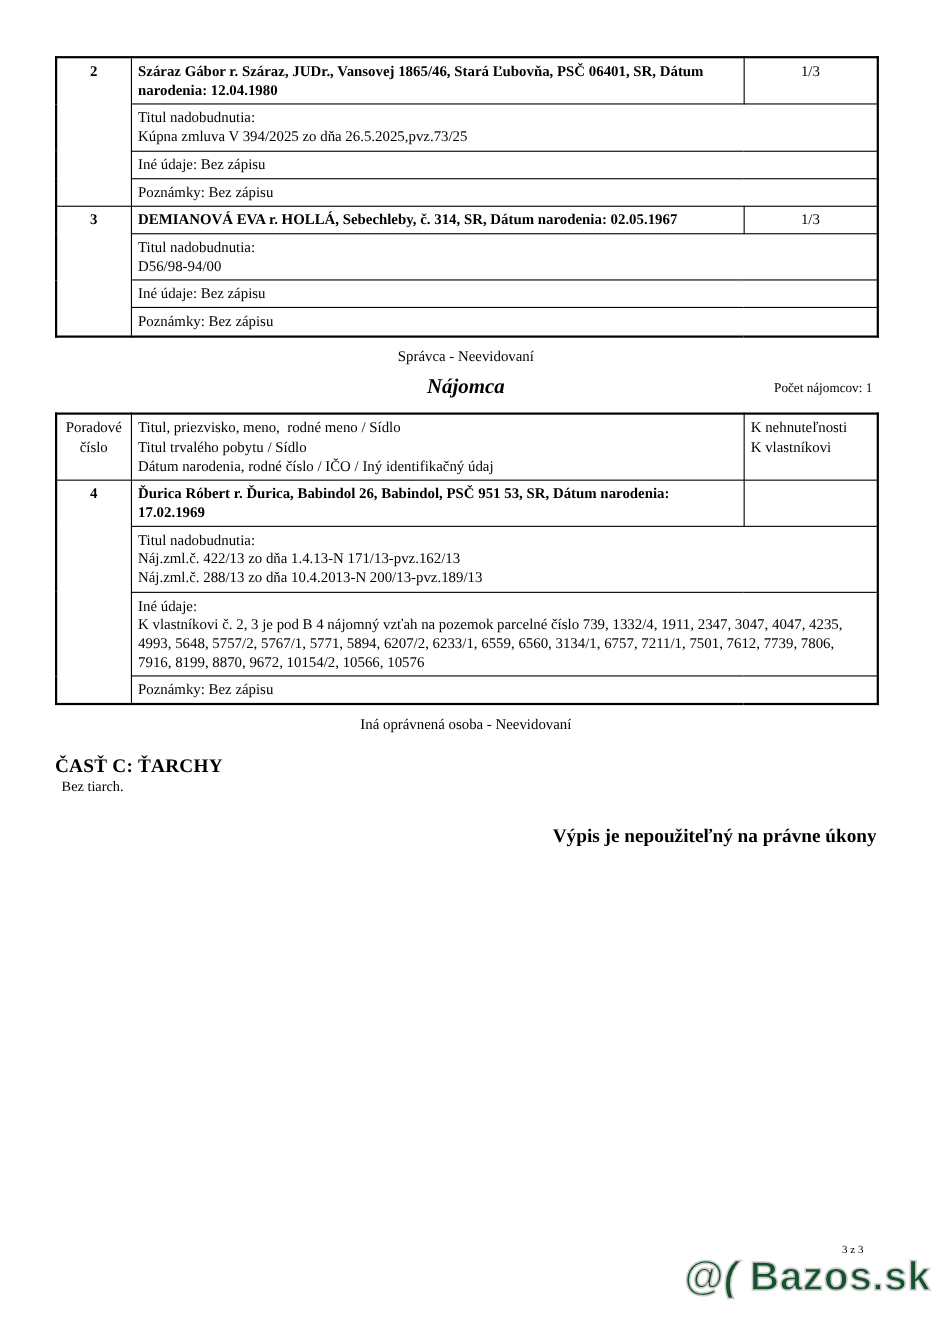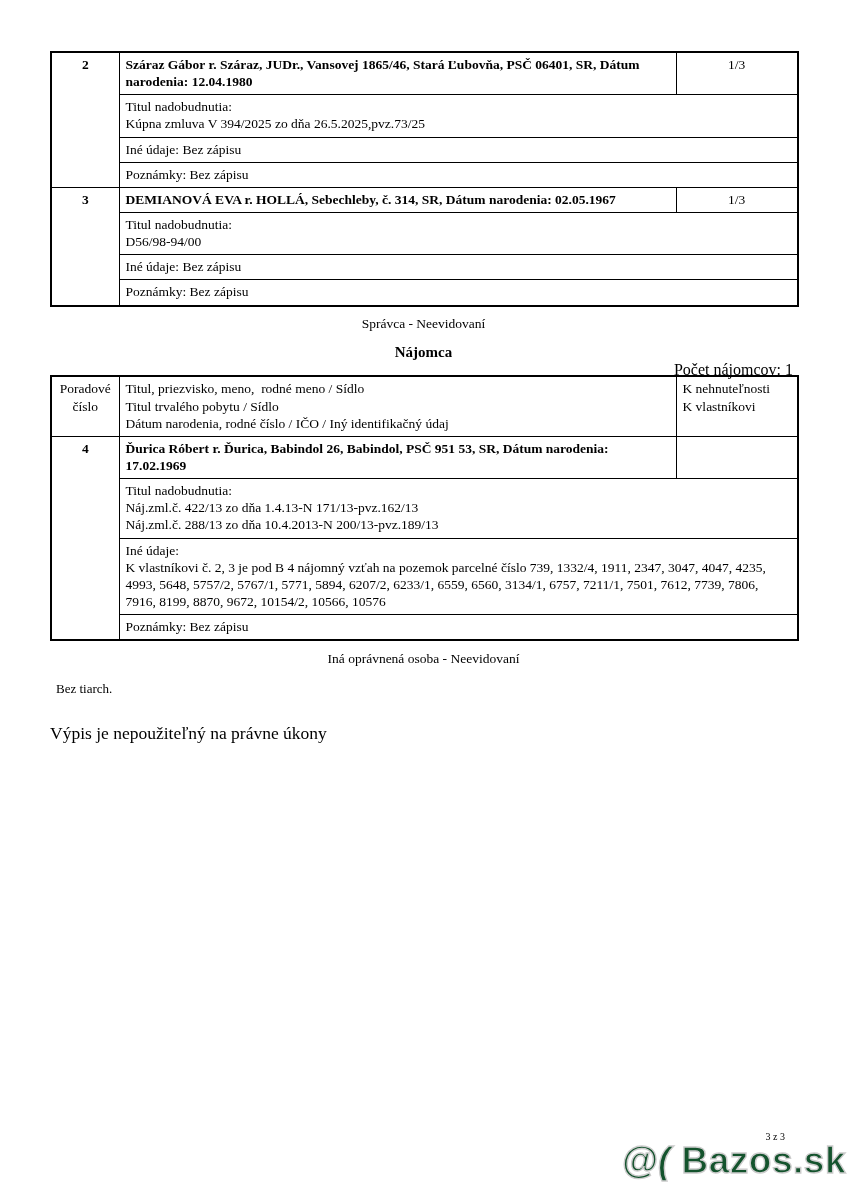--- a/index.html
+++ b/index.html
@@ -46,47 +46,47 @@
     font-family: Liberation Serif, serif;
   }
   .najomca-head {
     position: relative;
     margin-top: 10px;
     height: 20px;
   }
   .najomca-title {
     text-align: center;
     font-weight: bold;
-    font-size: 15px;
+    font-size: 19px;
     line-height: 20px;
+    font-style: italic;
   }
   .najomca-count {
     position: absolute;
     right: 4px;
-    top: 19px;
-    font-size: 16px;
+    top: 3px;
+    font-size: 12px;
     font-weight: normal;
   }
   .tbl2 { margin-top: 13px; padding-left: 30px; }
   .ina-line { margin-top: 10px; }
   .cast-title {
     margin: 18px 0 0 0;
     font-size: 17.5px;
     font-weight: bold;
     letter-spacing: 0.2px;
   }
   .bez-tiarch {
-    margin-top: 13px;
     padding-left: 6px;
     font-size: 13px;
   }
   .notice {
     margin-top: 26px;
-    text-align: left;
-    font-weight: normal;
+    text-align: right;
+    font-weight: bold;
     font-size: 17.5px;
   }
   .page-num {
     position: absolute;
     right: 63px;
     top: 1131px;
     font-size: 10px;
   }
   .watermark {
     position: absolute;
@@ -203,20 +203,21 @@
           </td>
         </tr>
         <tr>
           <td colspan="2">Poznámky: Bez zápisu</td>
         </tr>
       </tbody>
     </table>
 
     <div class="center-line ina-line">Iná oprávnená osoba - Neevidovaní</div>
 
+    <div class="cast-title">ČASŤ C: ŤARCHY</div>
     <div class="bez-tiarch">Bez tiarch.</div>
 
     <div class="notice">Výpis je nepoužiteľný na právne úkony</div>
 
   </div>
 
   <div class="page-num">3 z 3</div>
 
   <div class="watermark"><span class="at">@(</span><span> Bazos.sk</span></div>
 </div>

